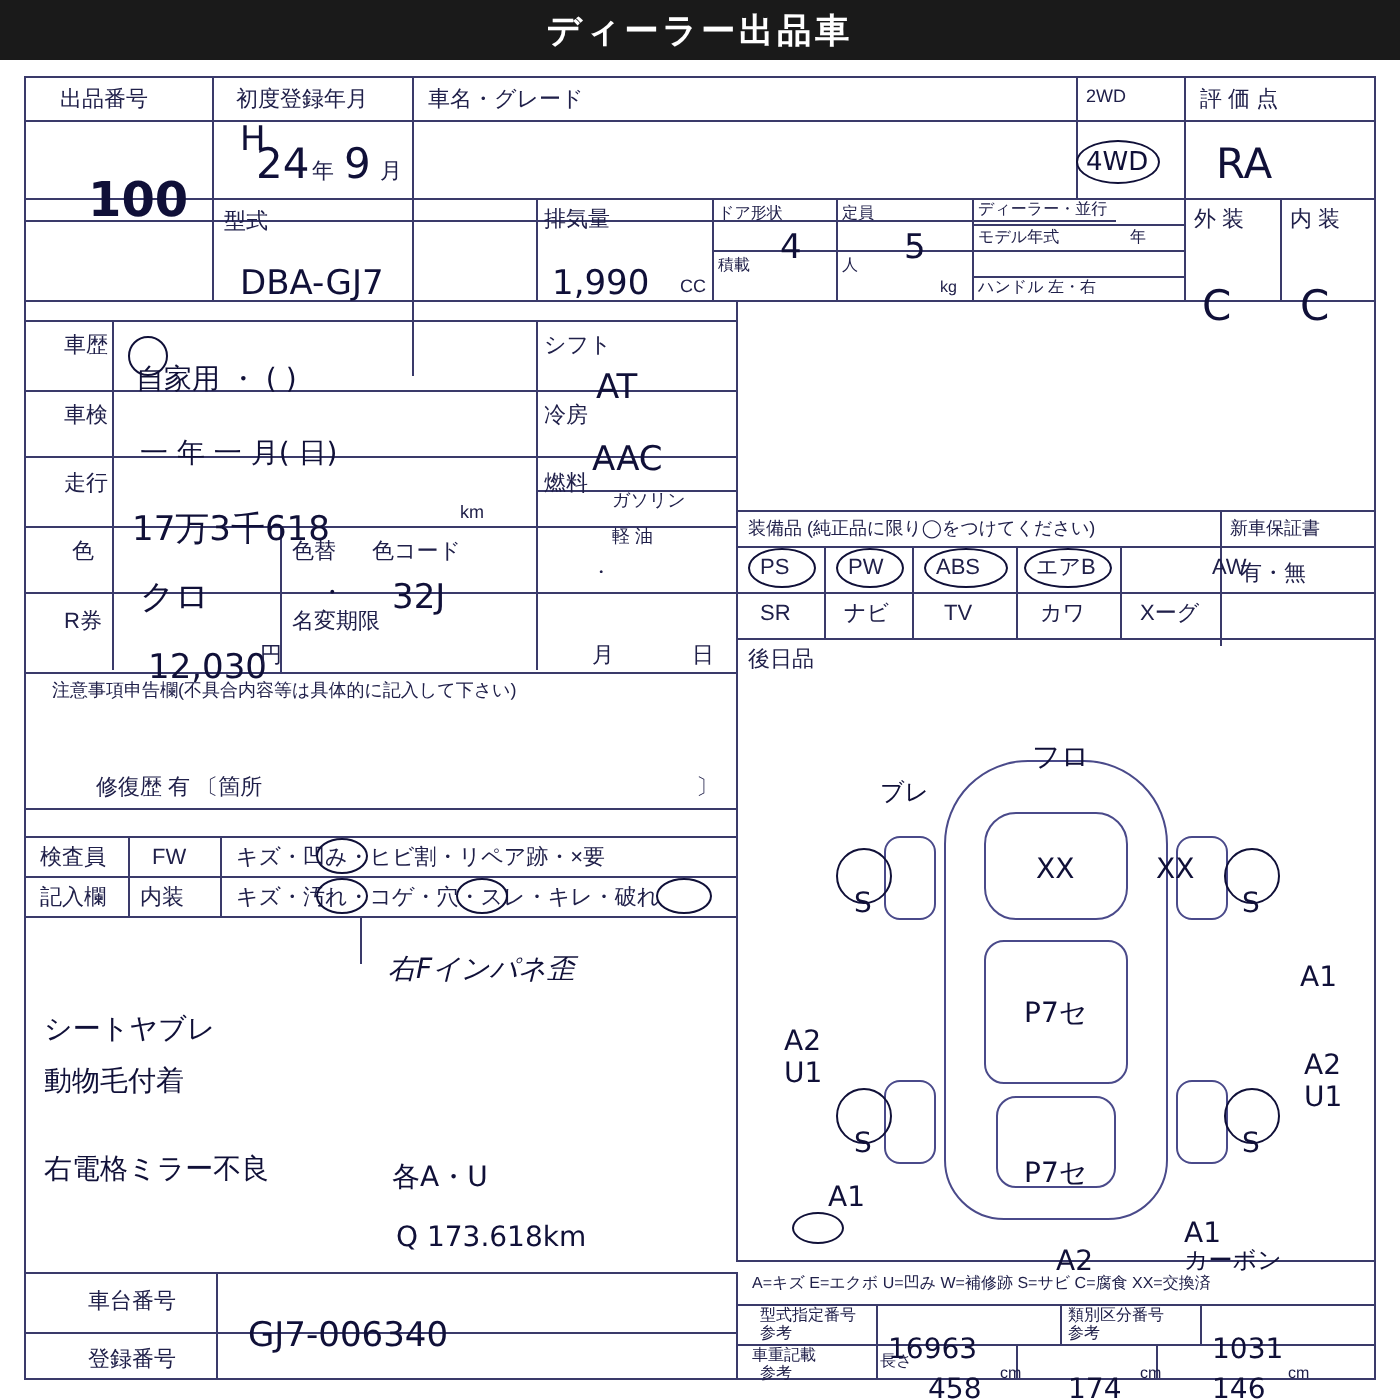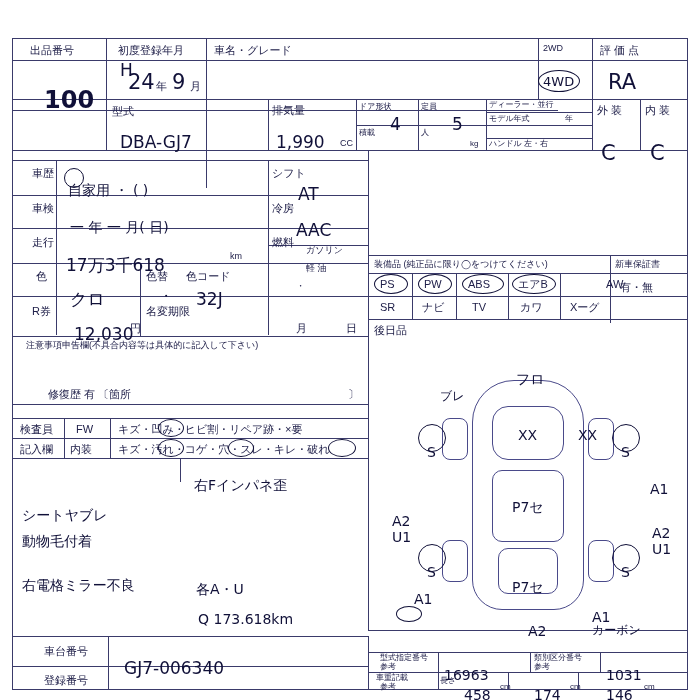--- a/index.html
+++ b/index.html
@@ -67,20 +67,21 @@
   .carbox {
     position: absolute;
     border: 1.6px solid #4a4a8a;
   }
 </style>
 </head>
 <body>
 
 <div id="sheet">
 
+  <div class="titlebar">ディーラー出品車</div>
 
   <div class="cell" style="left:12px; top:38px; width:676px; height:652px;"></div>
 
   <div class="hline" style="left:12px; top:60px; width:676px;"></div>
   <div class="hline" style="left:12px; top:99px; width:676px;"></div>
   <div class="hline" style="left:12px; top:110px; width:546px;"></div>
   <div class="hline" style="left:12px; top:150px; width:676px;"></div>
   <div class="hline" style="left:12px; top:160px; width:356px;"></div>
 
   <div class="vline" style="left:106px; top:38px; height:72px;"></div>
@@ -231,21 +232,21 @@
     <span>キズ</span>・<span>凹み</span>・<span>ヒビ割</span>・<span>リペア跡</span>・<span>×要</span>
   </div>
   <div class="lbl" style="left:118px; top:443px;">
     <span>キズ</span>・<span>汚れ</span>・<span>コゲ</span>・<span>穴</span>・<span>スレ</span>・<span>キレ</span>・<span>破れ</span>
   </div>
   <div class="circ" style="left:158px; top:419px; width:26px; height:18px;"></div>
   <div class="circ" style="left:158px; top:439px; width:26px; height:18px;"></div>
   <div class="circ" style="left:228px; top:439px; width:26px; height:18px;"></div>
   <div class="circ" style="left:328px; top:439px; width:28px; height:18px;"></div>
 
-  <div class="hw sml" style="left:194px; top:478px;">右Fインパネ歪</div>
+  <div class="hw sml" style="left:194px; top:478px;font-style:italic;">右Fインパネ歪</div>
   <div class="hw sml" style="left:22px; top:508px;">シートヤブレ</div>
   <div class="hw sml" style="left:22px; top:534px;">動物毛付着</div>
   <div class="hw sml" style="left:22px; top:578px;">右電格ミラー不良</div>
   <div class="hw sml" style="left:196px; top:582px;">各A・U</div>
   <div class="hw sml" style="left:198px; top:612px;">Q 173.618km</div>
 
   <div class="vline" style="left:368px; top:336px; height:294px;"></div>
   <div class="hline" style="left:368px; top:630px; width:320px;"></div>
 
   <div class="carbox" style="left:472px; top:380px; width:112px; height:230px; border-radius:42px 42px 30px 30px;"></div>
@@ -288,20 +289,21 @@
 
   <div class="hline" style="left:12px; top:636px; width:356px;"></div>
   <div class="hline" style="left:12px; top:666px; width:356px;"></div>
   <div class="vline" style="left:108px; top:636px; height:54px;"></div>
   <div class="vline" style="left:368px; top:636px; height:54px;"></div>
 
   <div class="lbl" style="left:44px; top:645px;">車台番号</div>
   <div class="lbl" style="left:44px; top:674px;">登録番号</div>
   <div class="hw mid" style="left:124px; top:660px;">GJ7-006340</div>
 
+  <div class="lbl xs" style="left:376px; top:638px;">A=キズ  E=エクボ  U=凹み  W=補修跡  S=サビ  C=腐食  XX=交換済</div>
   <div class="hline" style="left:368px; top:652px; width:320px;"></div>
   <div class="hline" style="left:368px; top:672px; width:320px;"></div>
   <div class="vline" style="left:438px; top:652px; height:38px;"></div>
   <div class="vline" style="left:530px; top:652px; height:20px;"></div>
   <div class="vline" style="left:600px; top:652px; height:20px;"></div>
   <div class="vline" style="left:508px; top:672px; height:18px;"></div>
   <div class="vline" style="left:578px; top:672px; height:18px;"></div>
 
   <div class="lbl xs" style="left:380px; top:654px;">型式指定番号</div>
   <div class="lbl xs" style="left:380px; top:663px;">参考</div>

